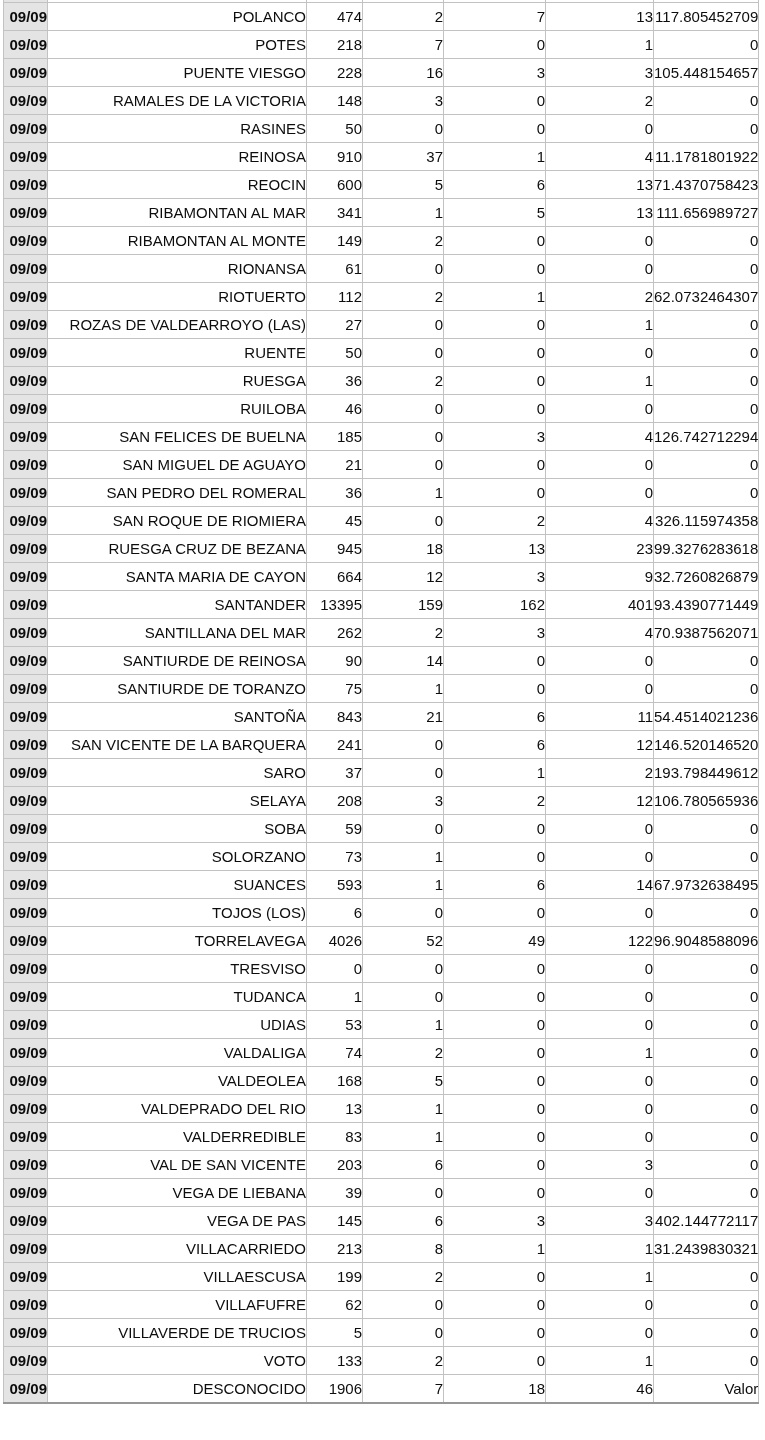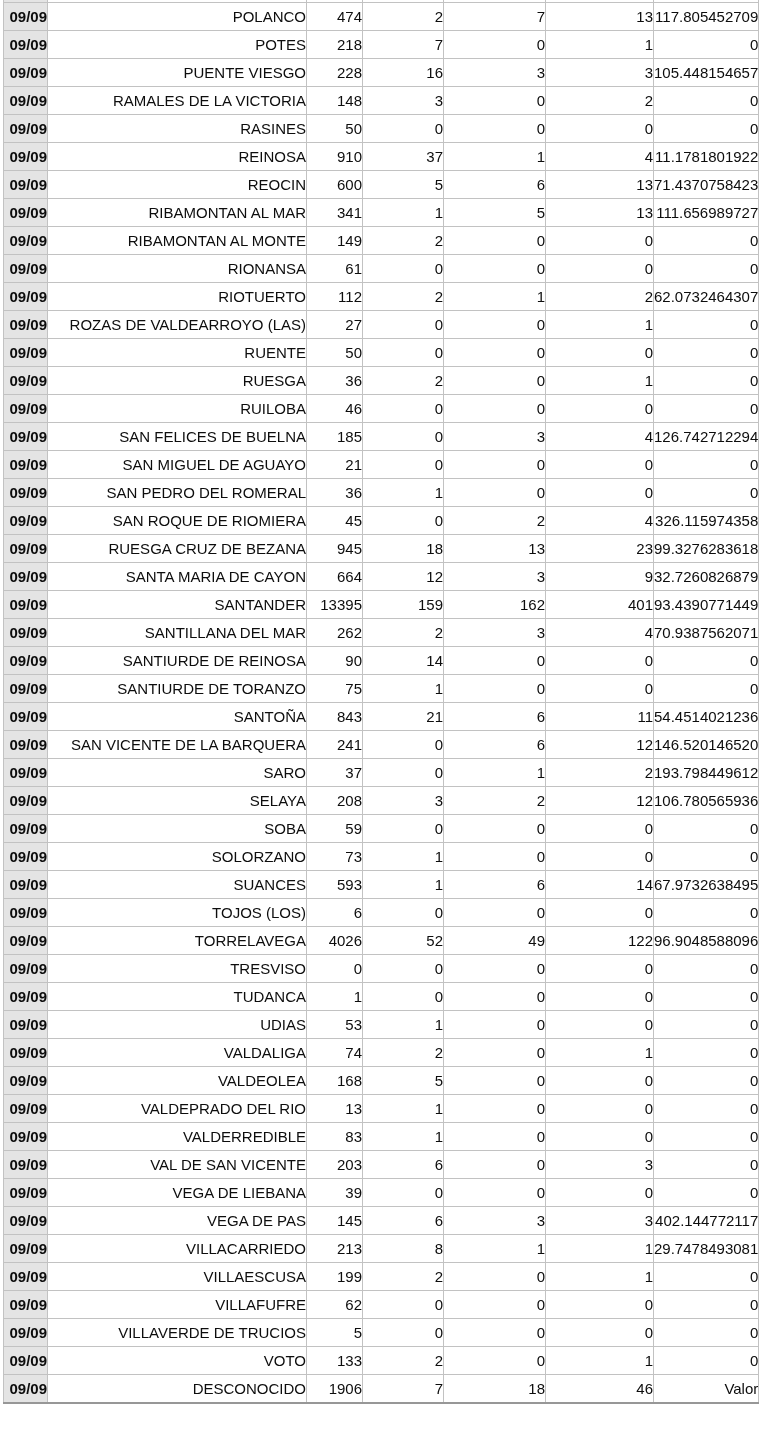--- a/index.html
+++ b/index.html
@@ -480,21 +480,21 @@
         <td class="c-num">3</td>
         <td class="c-rate rate-long">402.144772117</td>
       </tr>
       <tr>
         <td class="c-date">09/09</td>
         <td class="c-name">VILLACARRIEDO</td>
         <td class="c-num">213</td>
         <td class="c-num">8</td>
         <td class="c-num">1</td>
         <td class="c-num">1</td>
-        <td class="c-rate rate-long">29.7478493081</td>
+        <td class="c-rate rate-long">31.2439830321</td>
       </tr>
       <tr>
         <td class="c-date">09/09</td>
         <td class="c-name">VILLAESCUSA</td>
         <td class="c-num">199</td>
         <td class="c-num">2</td>
         <td class="c-num">0</td>
         <td class="c-num">1</td>
         <td class="c-rate rate-num">0</td>
       </tr>

